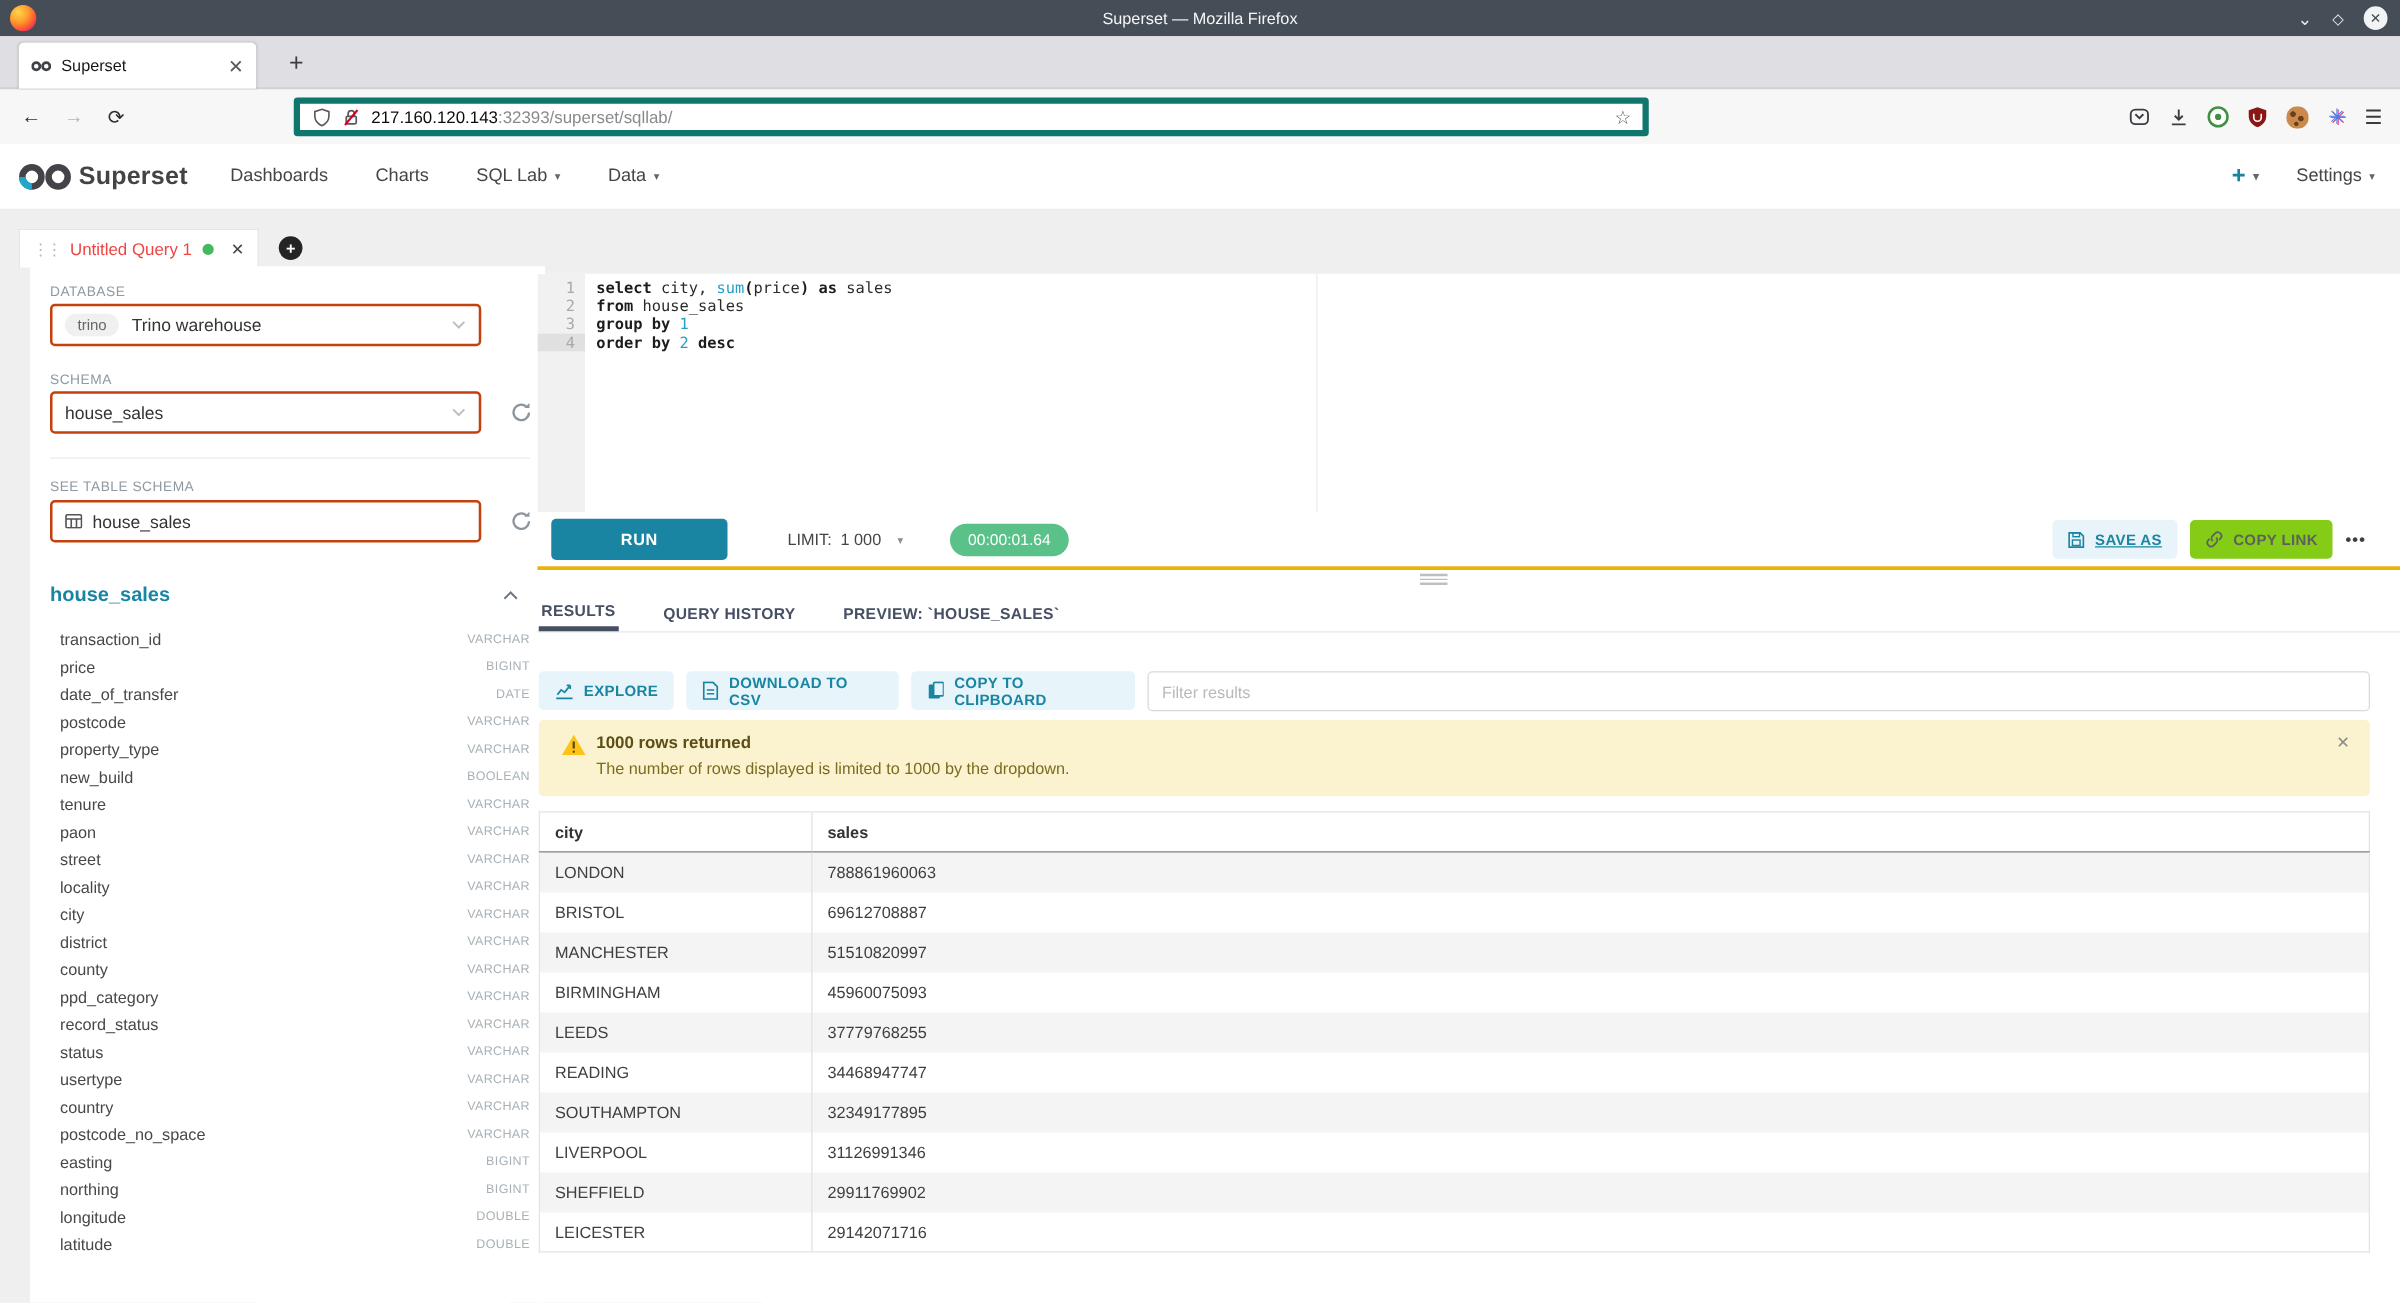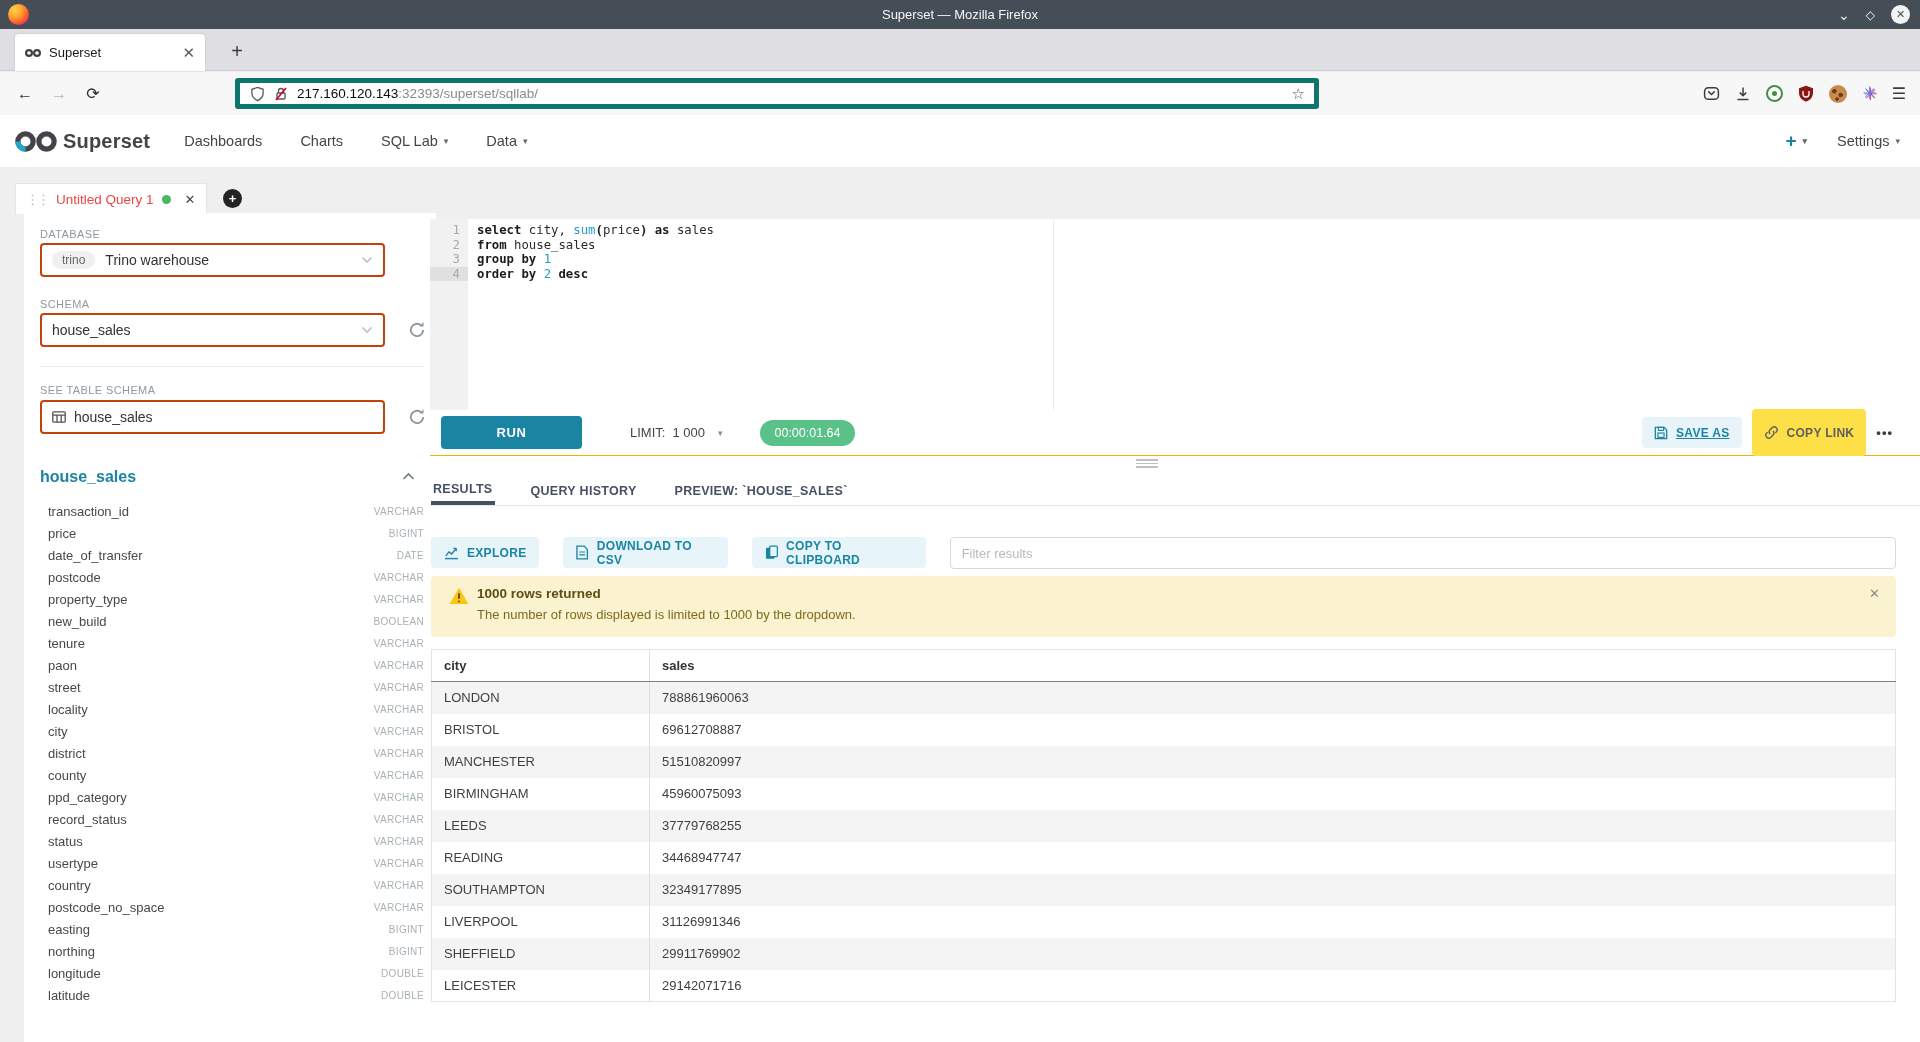--- a/index.html
+++ b/index.html
@@ -99,45 +99,45 @@
     font-family:"DejaVu Sans Mono", monospace; font-size:12.3px; line-height:14.5px; }
   .line { display:flex; white-space:pre; }
   .ln { width:38px; padding-right:8px; text-align:right; color:#a9a9a9; }
   .line.cursor .ln { background:#e0e0e0; }
   .lc { padding-left:9px; color:#222; }
   .t-kw { font-weight:700; color:#1c1c1c; }
   .t-pl { color:#2a2a2a; }
   .t-fn, .t-num { color:#24a0c6; }
 
   .sql-toolbar { position:absolute; left:0; top:191px; right:0; height:46px; background:#fff;
-    border-bottom:1px solid #eab308; display:flex; align-items:center; padding-left:11px; }
+    border-bottom:3px solid #eab308; display:flex; align-items:center; padding-left:11px; }
   .run-btn { width:141px; height:33px; background:#1a85a3; border-radius:4px; color:#fff;
     font-size:13px; font-weight:700; letter-spacing:.6px; display:flex; align-items:center;
     justify-content:center; }
   .limit { display:flex; align-items:center; margin-left:48px; font-size:13px; color:#454545; gap:7px; }
   .limit .caret { color:#8c8c8c; }
   .timer { margin-left:38px; height:26px; padding:0 14px; border-radius:13px; background:#5ac189;
     color:#fff; font-size:12.5px; display:flex; align-items:center; }
   .tb-right { margin-left:auto; display:flex; align-items:center; gap:10px; padding-right:27px; }
   .saveas { height:31px; padding:0 12px; background:#e8f4f9; border-radius:4px; color:#1a85a3;
     font-size:12px; font-weight:700; letter-spacing:.3px; display:flex; align-items:center; gap:8px;text-decoration:underline; }
-  .copylink { height:47px; padding:0 12px; background:#fde047; border-radius:4px; color:#5f5f5f;
+  .copylink { height:31px; padding:0 12px; background:#84cc16; border-radius:4px; color:#5f5f5f;
     font-size:12px; font-weight:700; letter-spacing:.3px; display:flex; align-items:center; gap:8px; }
   .moredots { color:#3f3f3f; font-size:13px; font-weight:700; letter-spacing:1px; }
 
   .grab { position:absolute; top:238px; left:706px; width:22px; }
   .grab div { height:1.5px; background:#bfbfbf; margin:2px 0; }
 
   .res-tabs { position:absolute; left:0; top:258px; right:0; height:29px;
     border-bottom:1px solid #e6e6e6; display:flex; gap:34px; padding-left:1px; }
   .res-tab { font-size:12.5px; font-weight:700; color:#474f63; letter-spacing:.3px;
     display:flex; align-items:center; padding:0 2px; }
   .res-tab.active { border-bottom:4px solid #474f63; }
 
-  .actions { position:absolute; left:1px; top:318px; right:24px; height:32px; display:flex; gap:24px; }
+  .actions { position:absolute; left:1px; top:318px; right:24px; height:32px; display:flex; gap:10px; }
   .act-btn { height:31px; padding:0 13px; background:#e7f4f9; border-radius:4px; color:#1a85a3;
     font-size:12px; font-weight:700; letter-spacing:.3px; display:flex; align-items:center; gap:8px; }
   .filter-input { margin-left:auto; width:993px; height:32px; border:1px solid #d9d9d9;
     border-radius:4px; padding:0 11px; font-size:13px; color:#333;
     font-family:"Liberation Sans", sans-serif; }
   .filter-input::placeholder { color:#b9b9b9; }
 
   .alert { position:absolute; left:1px; top:357px; width:1465px; height:61px; background:#fbf3d0;
     border-radius:4px; }
   .alert-title { position:absolute; left:46px; top:10px; font-size:13.5px; font-weight:700; color:#5c4e14; }

